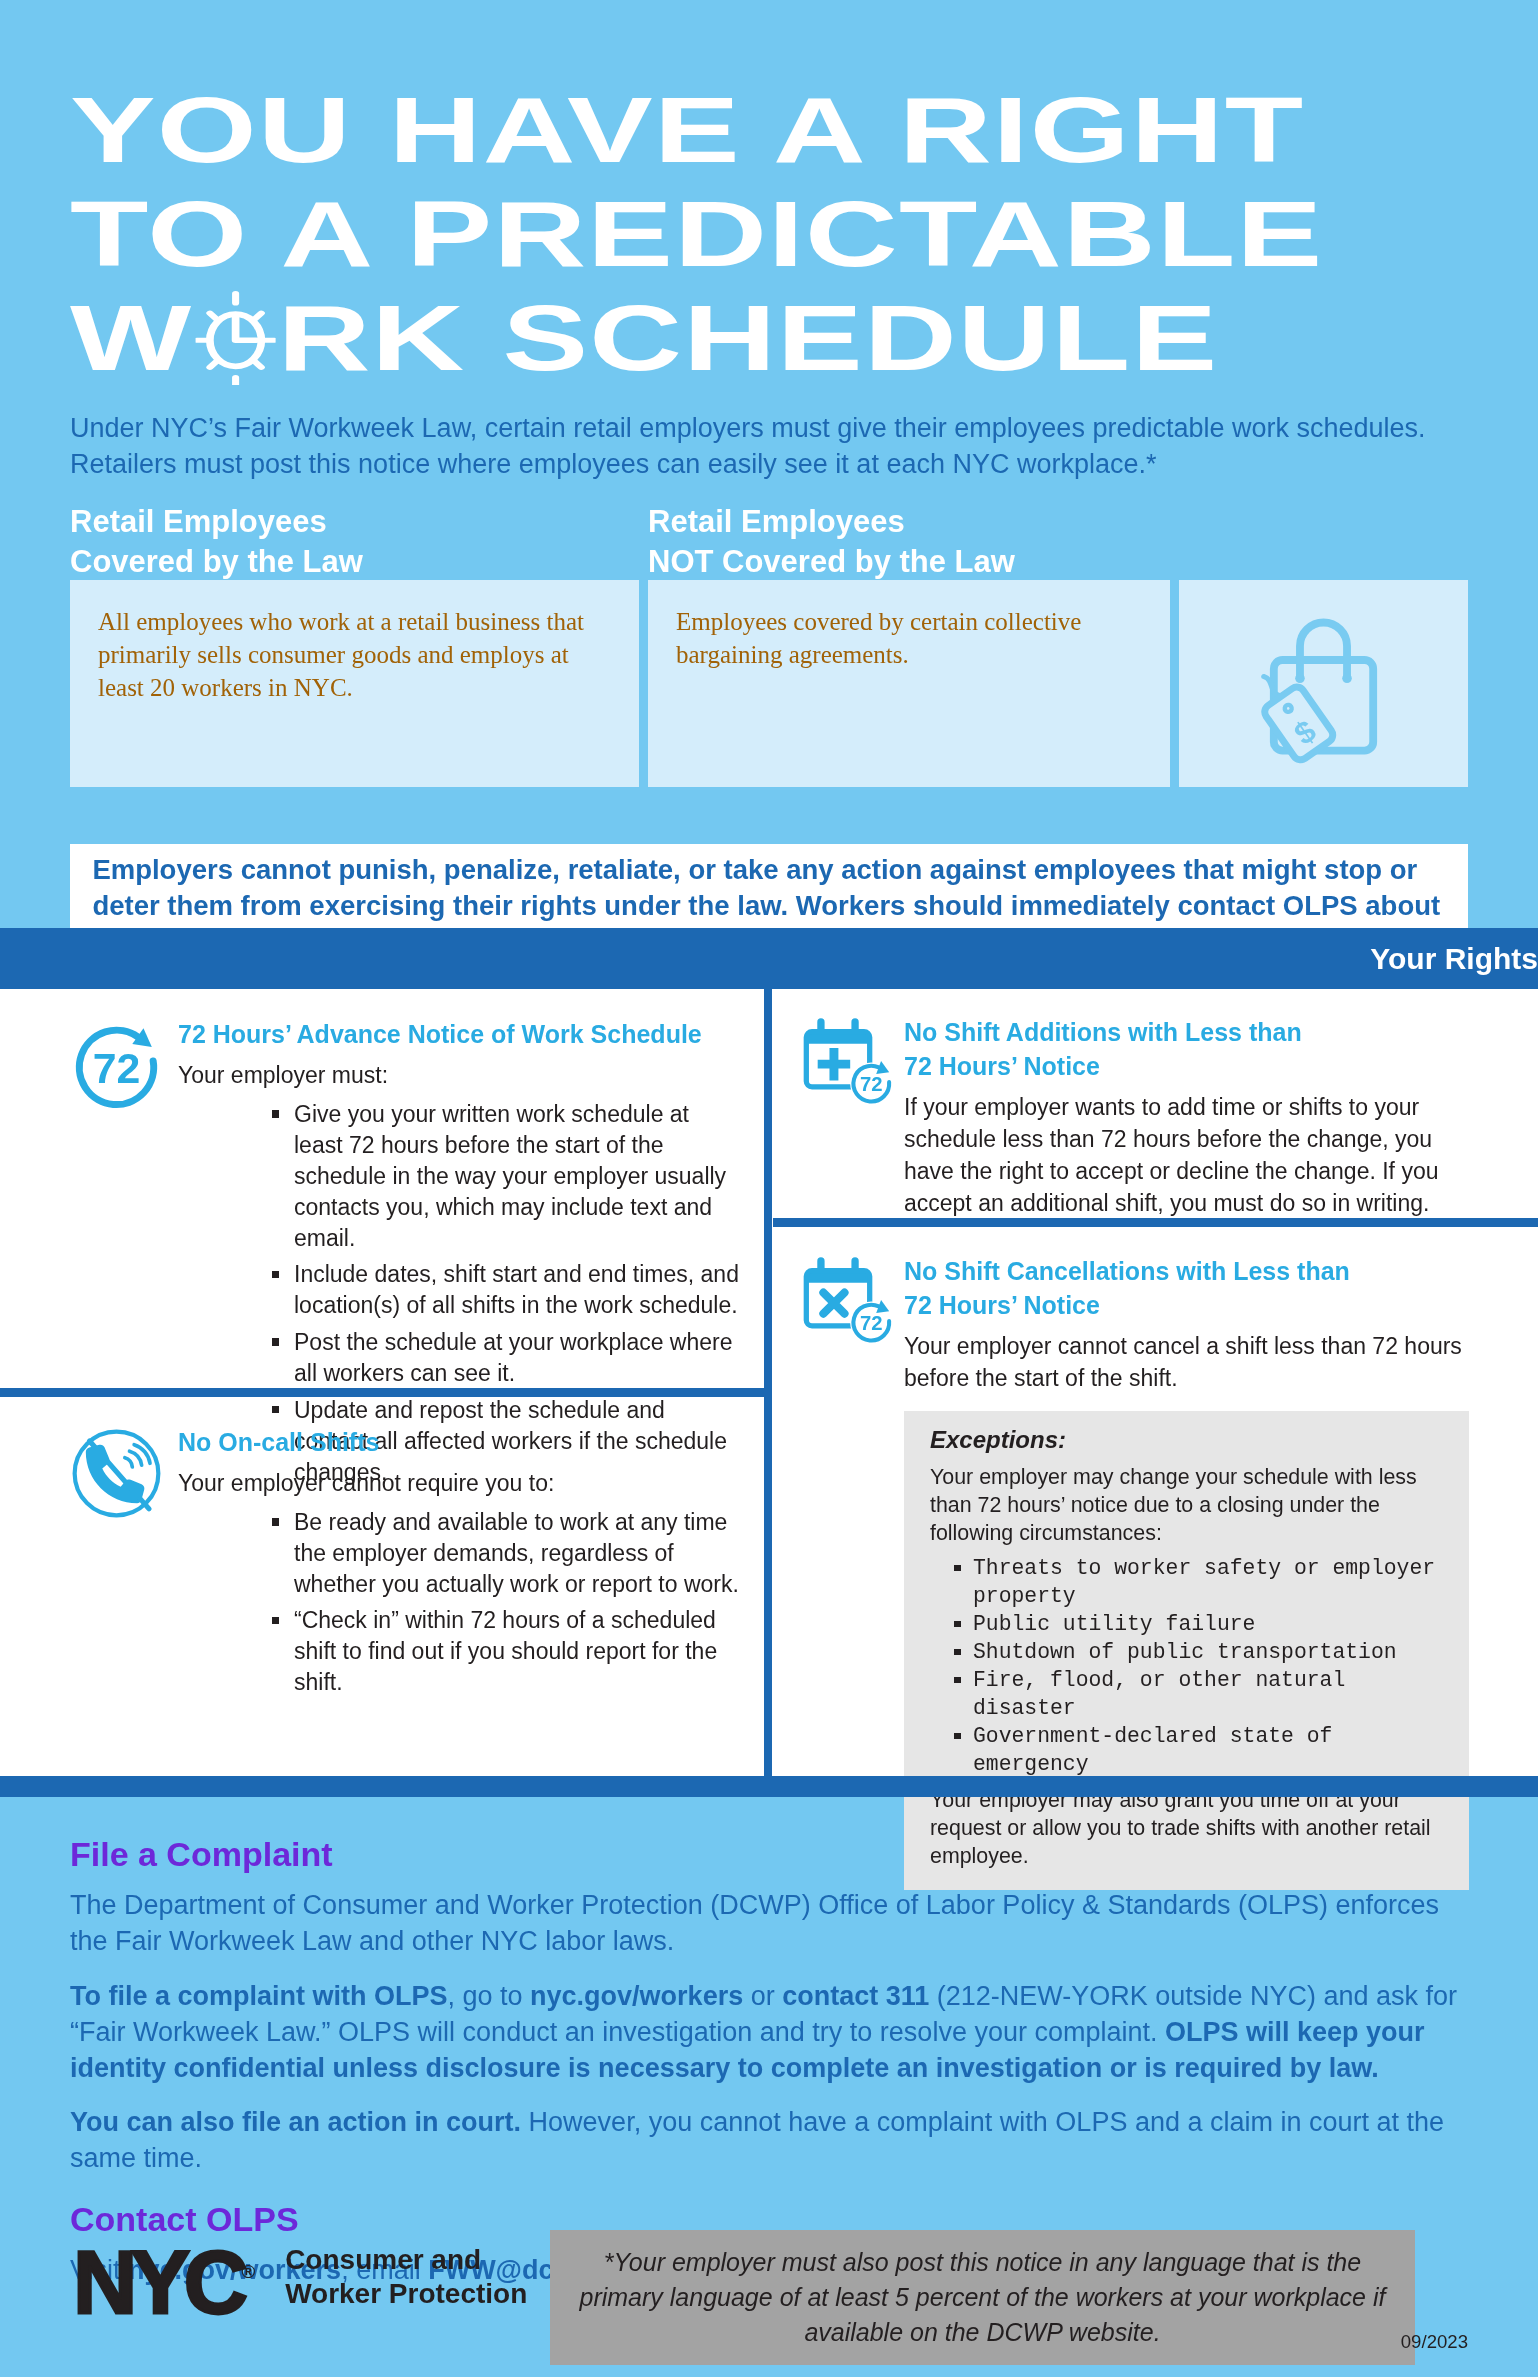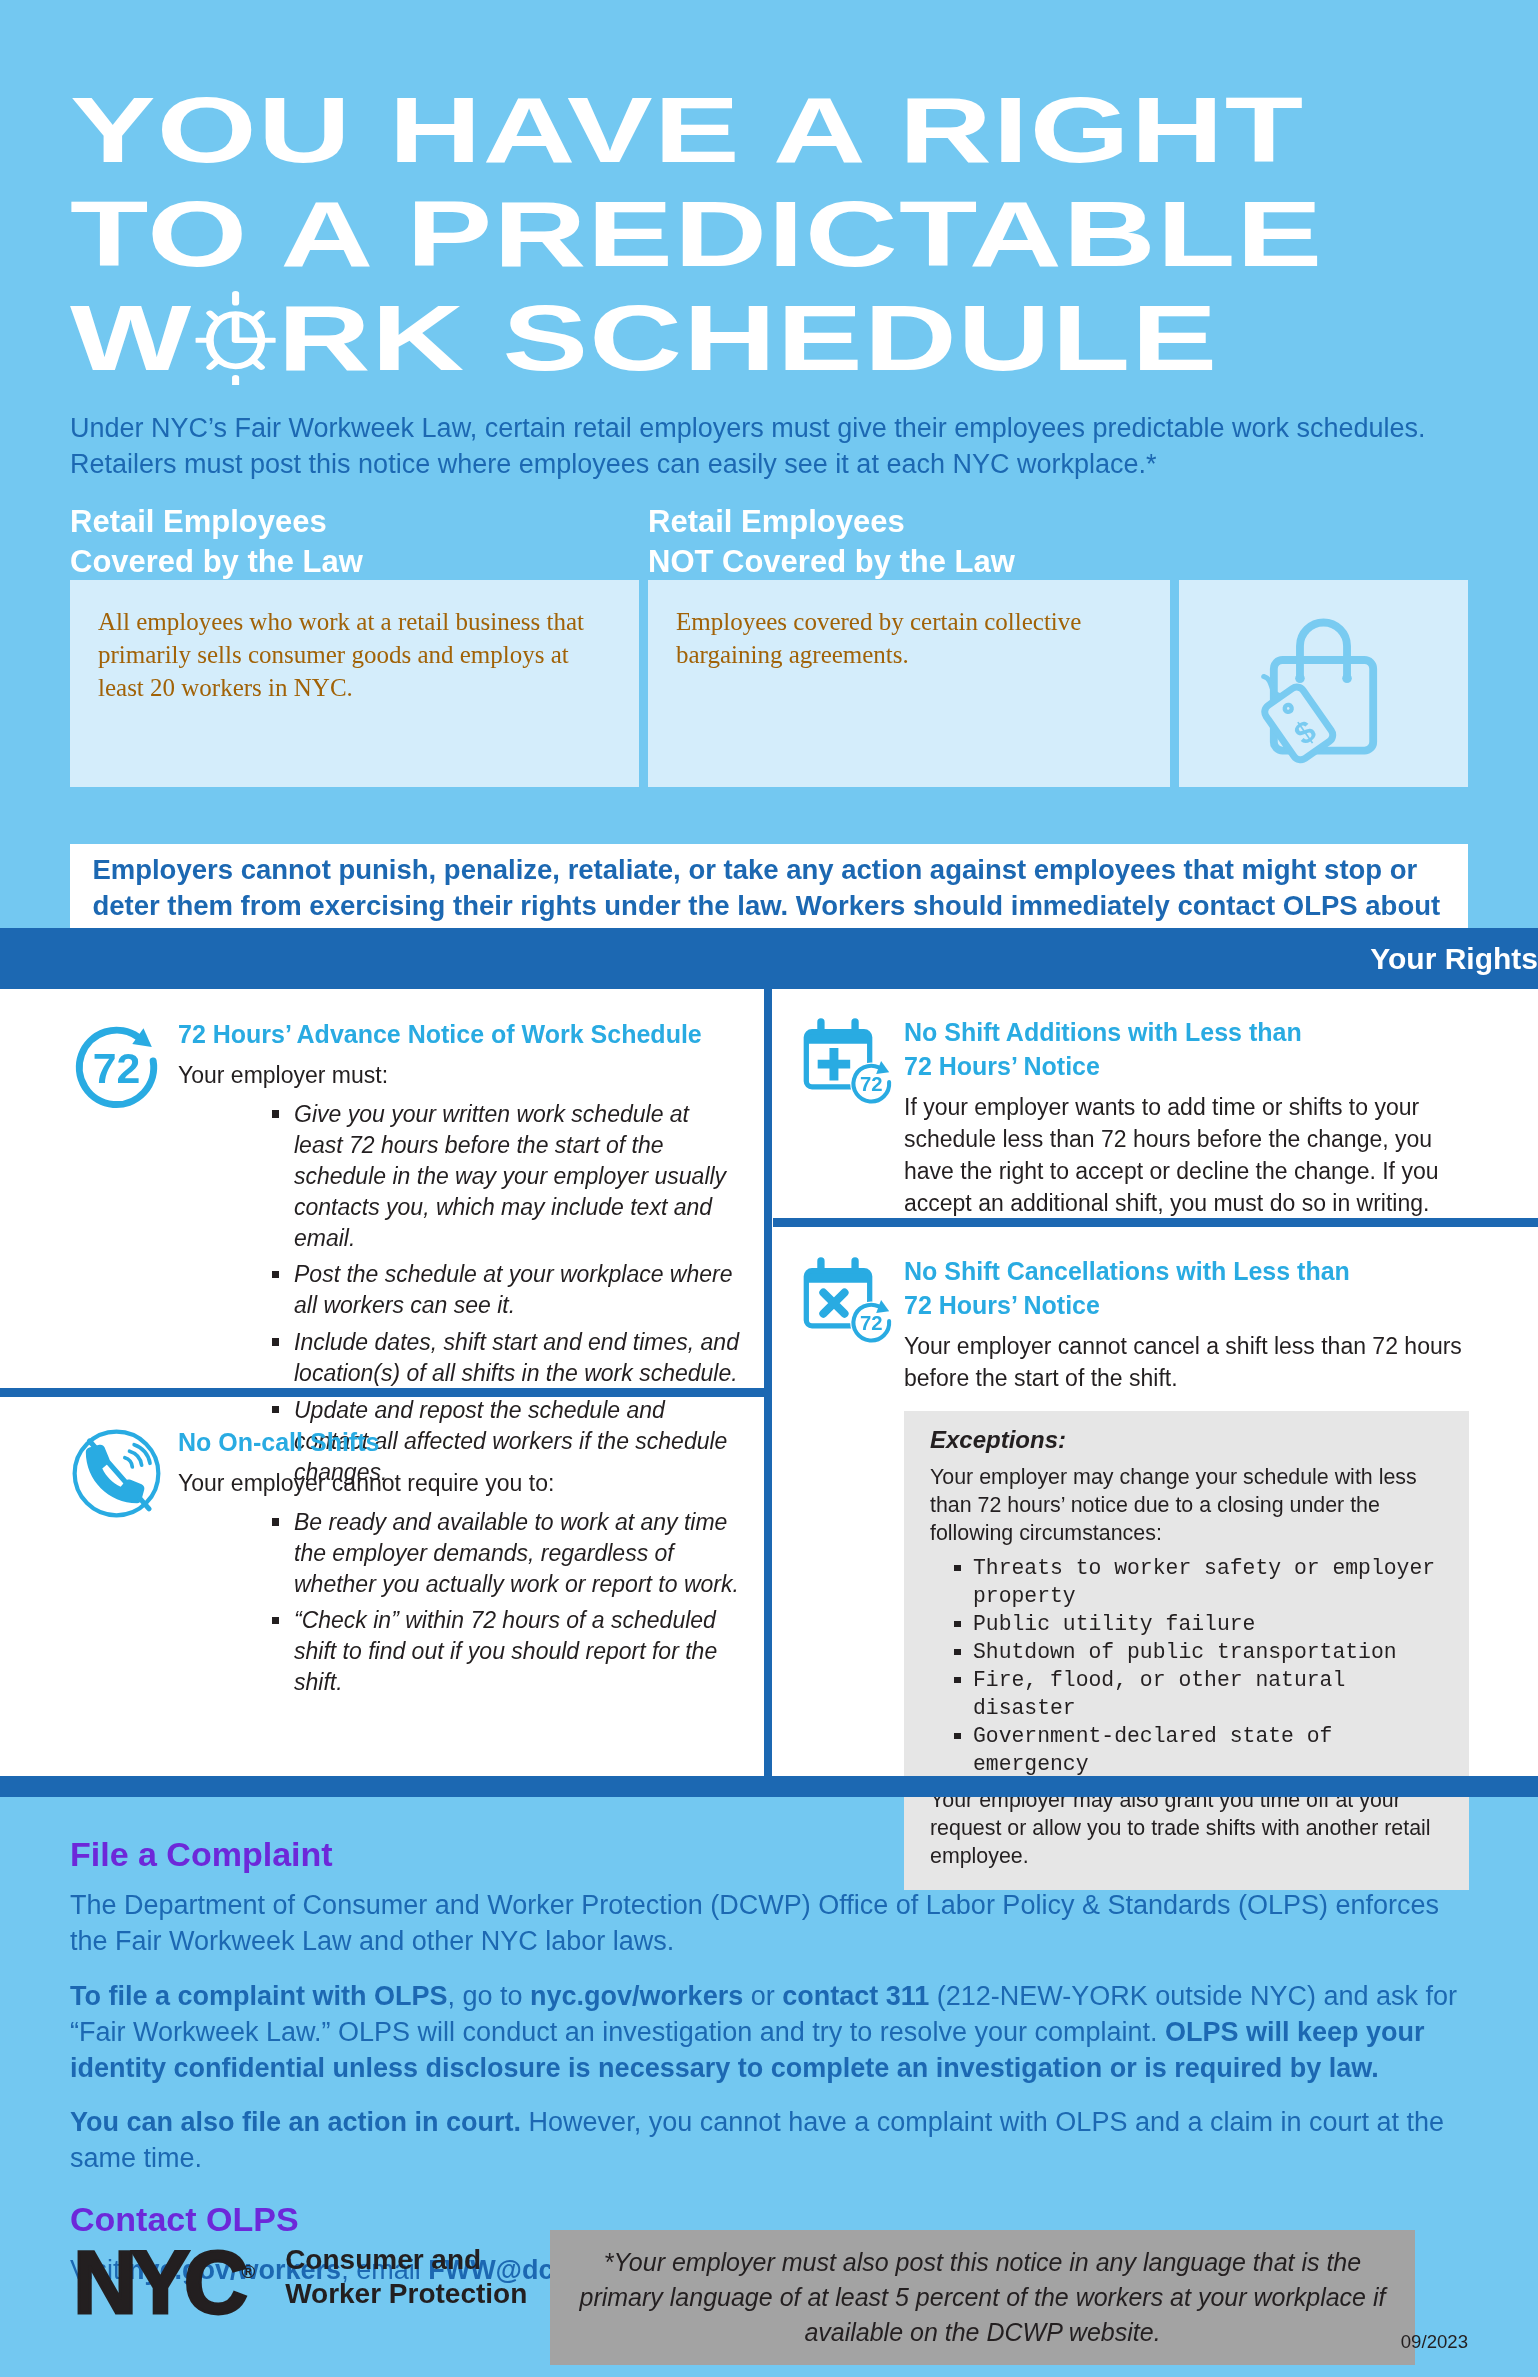--- a/index.html
+++ b/index.html
@@ -41,21 +41,21 @@
   .sec { position:absolute; display:flex; }
   .sec-advance   { left:70px;  top:28px;  width:671px; }
   .sec-oncall    { left:70px;  top:436px; width:671px; }
   .sec-additions { left:796px; top:26px;  width:673px; }
   .sec-cancel    { left:796px; top:265px; width:673px; }
   .icon-col { width:108px; flex:none; padding-top:1.9px; }
   .txt { flex:1; min-width:0; }
   .txt h3 { margin:0 0 7.5px; font-size:25px; line-height:34px; font-weight:bold; color:#29ABE2; }
   .nowrap { white-space:nowrap; }
   .lead { margin:0; font-size:23px; line-height:32px; color:#231F20; }
-  ul.sq { list-style:none; margin:8.4px 0 0; padding:0;font-style:italic; }
+  ul.sq { list-style:none; margin:8.4px 0 0; padding:0; }
   ul.sq li { position:relative; font-size:23px; line-height:31px; color:#231F20; margin-bottom:5.6px; }
   ul.sq li::before { content:""; position:absolute; left:-22.4px; top:11.2px; width:7.5px; height:7.5px; background:#231F20; }
   ul.sq.indent { padding-left:116px; }
   .body-p { margin:0; font-size:23px; line-height:32px; color:#231F20; }
 
   .exceptions { margin-top:17px; width:100%; box-sizing:border-box; background:#E6E6E6; padding:15px 18.6px 13px 26px; }
   .exceptions h4 { margin:0 0 9.3px; font-size:24px; font-style:italic; font-weight:bold; color:#231F20; }
   .exceptions p { margin:0 0 7.5px; font-size:21.4px; line-height:28px; color:#231F20; }
   .exceptions ul { list-style:none; margin:0 0 7.5px; padding:0 0 0 43px;font-family:Liberation Mono, monospace; }
   .exceptions li { position:relative; font-size:21.4px; line-height:28px; color:#231F20; }
@@ -150,22 +150,22 @@
           <path d="M89.4 45.1 A40 40 0 1 1 72.9 19.2" fill="none" stroke="#29ABE2" stroke-width="7.5" stroke-linecap="round"></path>
           <polygon points="88,30 67,27 79,10" fill="#29ABE2"></polygon>
           <text x="50" y="69" text-anchor="middle" font-size="46" font-weight="bold" fill="#29ABE2" font-family="Liberation Sans, DejaVu Sans, sans-serif">72</text>
         </svg>
       </div>
       <div class="txt">
         <h3 class="nowrap">72 Hours’ Advance Notice of Work Schedule</h3>
         <p class="lead">Your employer must:</p>
         <ul class="sq indent">
           <li>Give you your written work schedule at least 72 hours before the start of the schedule in the way your employer usually contacts you, which may include text and email.</li>
+          <li>Include dates, shift start and end times, and location(s) of all shifts in the work schedule.</li>
           <li>Post the schedule at your workplace where all workers can see it.</li>
-          <li>Include dates, shift start and end times, and location(s) of all shifts in the work schedule.</li>
           <li>Update and repost the schedule and contact all affected workers if the schedule changes.</li>
         </ul>
       </div>
     </div>
 
     <div class="sec sec-oncall">
       <div class="icon-col">
         <svg width="93" height="93" viewBox="0 0 100 100">
           <circle cx="50" cy="50" r="45" fill="none" stroke="#29ABE2" stroke-width="4.5"></circle>
           <g transform="translate(17,19) scale(0.123)" fill="#29ABE2">

